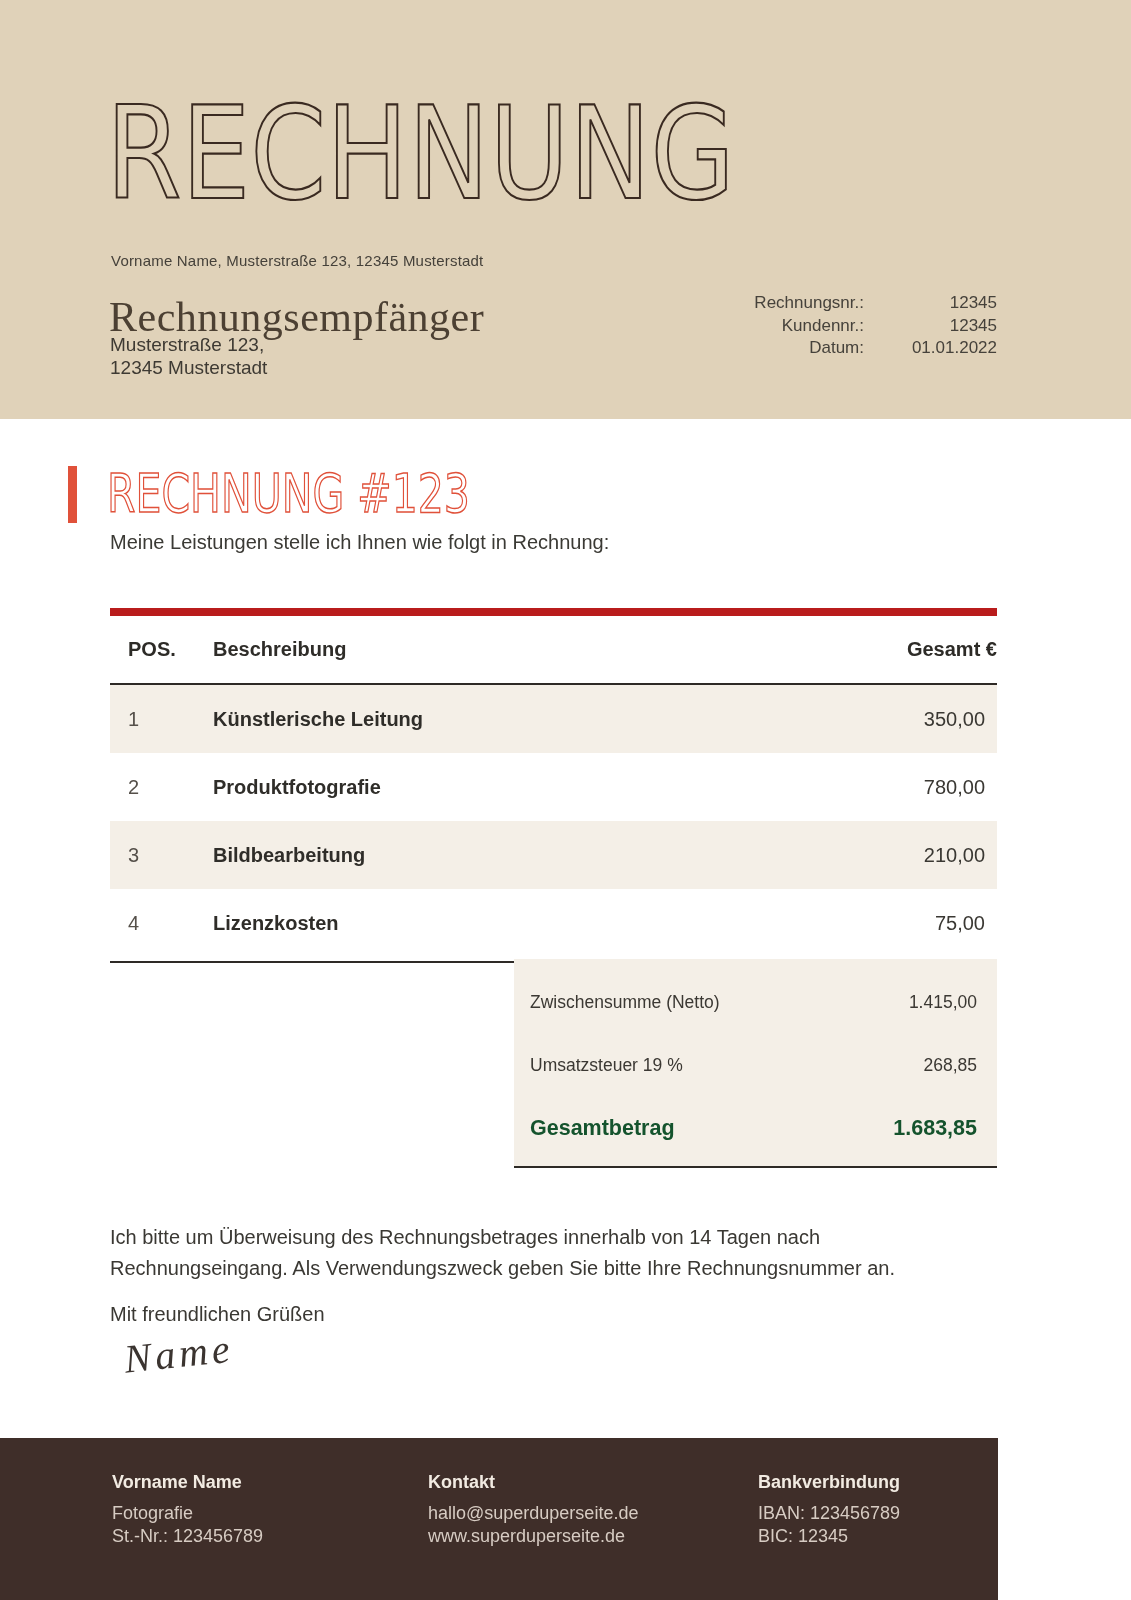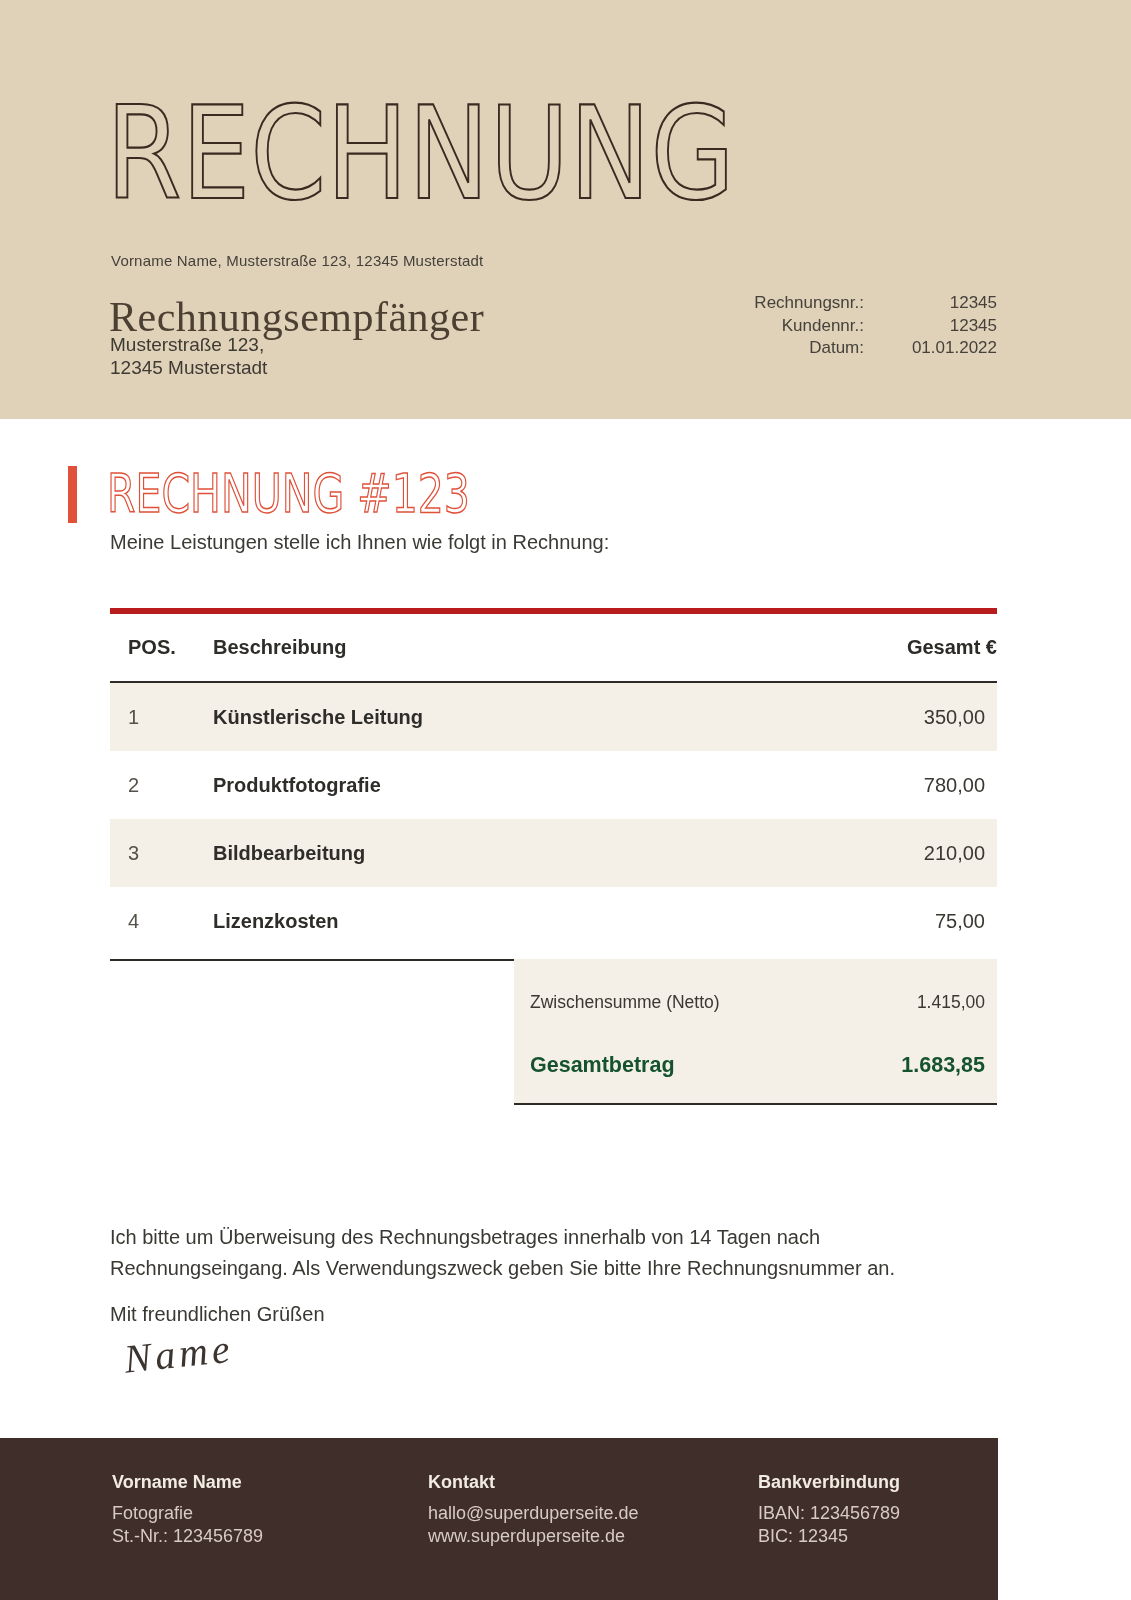--- a/index.html
+++ b/index.html
@@ -24,37 +24,37 @@
   .meta { position:absolute; top:292px; right:134px; font-size:17px; color:#46423b; }
   .meta-row { display:flex; height:22.5px; align-items:center; }
   .meta-label { width:250px; text-align:right; }
   .meta-value { width:133px; text-align:right; }
   
   .accent-bar { position:absolute; left:68px; top:466px; width:9px; height:57px; background:#e0513a; }
   .h2-title { position:absolute; left:107px; top:467px; font-size:54px; transform:scaleX(0.76); transform-origin:left top;
     color:#e0513a; -webkit-text-stroke:1.5px #e0513a; }
   .intro { position:absolute; left:110px; top:531px; font-size:20px; color:#3b3a35; }
   
-  .table { position:absolute; left:110px; top:608px; width:887px; border-top:6px solid #b91c1c; }
+  .table { position:absolute; left:110px; top:608px; width:887px; border-top:8px solid #b91c1c; }
   .t-head { display:flex; align-items:center; height:67px; border-bottom:2px solid #2e2a26;
     font-size:20px; font-weight:700; color:#2d2b27; }
   .t-row { display:flex; align-items:center; height:68px; font-size:20px; color:#3a3833; }
   .t-row:nth-child(odd) { background:#f4efe7; }
   .c-pos { width:103px; padding-left:18px; box-sizing:border-box; color:#55504a; }
   .t-head .c-pos { color:#2d2b27; }
   .c-desc { flex:1; font-weight:700; color:#2f2d29; }
   .t-head .c-desc { font-weight:700; }
   .t-row .c-desc { font-weight:600; }
   .c-total { width:160px; text-align:right; padding-right:12px; box-sizing:border-box; }
   .t-head .c-total { padding-right:0; }
   .t-gap { height:4px; }
   .t-line { border-top:2px solid #2e2a26; }
   
   .summary { position:absolute; left:514px; top:959px; width:483px; box-sizing:border-box;
-    background:#f4efe7; padding:12px 12px 6px 16px; border-bottom:2.5px solid #2e2a26; }
+    background:#f4efe7; padding:12px 20px 6px 16px; border-bottom:2.5px solid #2e2a26; }
   .s-row { display:flex; align-items:center; height:63px; font-size:17.5px; color:#3b3833; }
   .s-label { flex:1; }
   .s-value { text-align:right; }
   .s-row.total { font-size:21.5px; font-weight:700; color:#14532d;gap:13px; }
   
   .payment-note { position:absolute; left:110px; top:1222px; width:840px; font-size:20px; line-height:31px; color:#3a3833; }
   .closing { position:absolute; left:110px; top:1303px; font-size:20px; color:#3a3833; }
   .signature { position:absolute; left:122px; top:1336px; font-family:"Liberation Serif","DejaVu Serif",serif;
     font-style:italic; font-weight:400; font-size:40px; letter-spacing:4px; color:#3b3430;
     transform:rotate(-6deg); transform-origin:left top; }
@@ -128,20 +128,24 @@
     </div>
     <div class="t-gap"></div>
     <div class="t-line"></div>
   </div>
 
   <div class="summary">
     <div class="s-row">
       <span class="s-label">Zwischensumme (Netto)</span>
       <span class="s-value">1.415,00</span>
     </div>
+    <div class="s-row">
+      <span class="s-label">Umsatzsteuer 19 %</span>
+      <span class="s-value">268,85</span>
+    </div>
     <div class="s-row total">
       <span class="s-label">Gesamtbetrag</span>
       <span class="s-value">1.683,85</span>
     </div>
   </div>
 
   <div class="payment-note">Ich bitte um Überweisung des Rechnungsbetrages innerhalb von 14 Tagen nach Rechnungseingang. Als Verwendungszweck geben Sie bitte Ihre Rechnungsnummer an.</div>
   <div class="closing">Mit freundlichen Grüßen</div>
   <div class="signature">Name</div>
 

